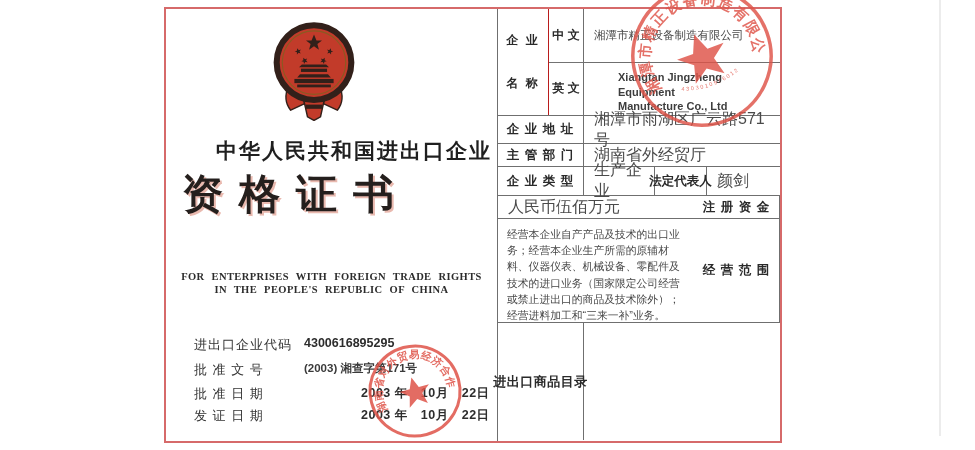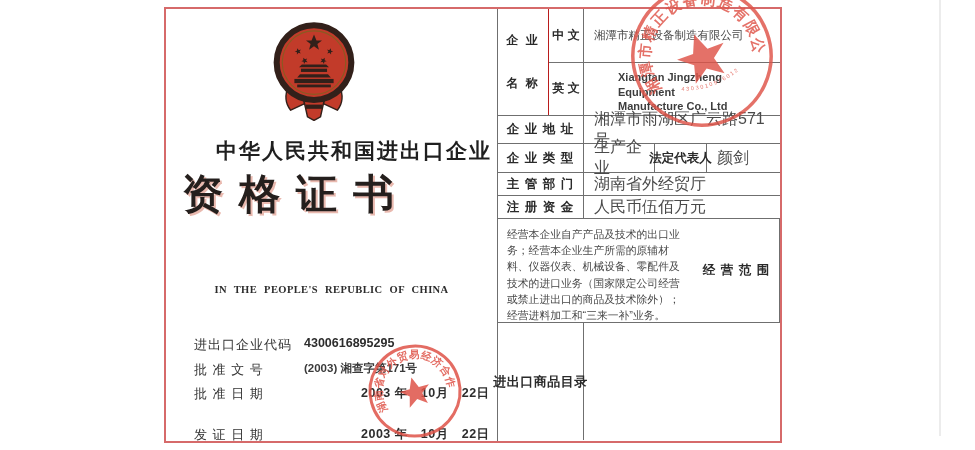--- a/index.html
+++ b/index.html
@@ -116,35 +116,36 @@
 
         <path d="M29,49 L61,49 L58,46 L32,46 Z" fill="#32201a"></path>
         <rect x="31" y="50.5" width="28" height="3.5" fill="#32201a"></rect>
         <path d="M27,60 L63,60 L60,56.5 L30,56.5 Z" fill="#32201a"></path>
         <rect x="24" y="61.5" width="42" height="4.5" fill="#32201a"></rect>
         <rect x="27" y="67.5" width="36" height="3" fill="#32201a"></rect>
       </svg>
 
       <div class="title-cn">中华人民共和国进出口企业</div>
       <div class="title-main">资格证书</div>
+      <div class="sub-en1">FOR ENTERPRISES WITH FOREIGN TRADE RIGHTS</div>
       <div class="sub-en2">IN THE PEOPLE'S REPUBLIC OF CHINA</div>
 
       <div class="field-row" style="top:327px">
         <span class="f-label">进出口企业代码</span>
         <span class="f-value">4300616895295</span>
       </div>
       <div class="field-row" style="top:352px">
         <span class="f-label">批 准 文 号</span>
         <span class="f-value doc-no">(2003) 湘查字第171号</span>
       </div>
       <div class="field-row" style="top:376px">
         <span class="f-label">批 准 日 期</span>
         <span class="f-value date">2003 年　10月　22日</span>
       </div>
-      <div class="field-row" style="top:417px">
+      <div class="field-row" style="top:398px">
         <span class="f-label">发 证 日 期</span>
         <span class="f-value date">2003 年　10月　22日</span>
       </div>
     </div>
 
     <div class="table">
 
       <div class="trow name-block">
         <div class="namecol">
           <span>企 业</span>
@@ -163,35 +164,35 @@
             </span>
           </div>
         </div>
       </div>
 
       <div class="trow" style="height:28px">
         <div class="cell lab w86">企 业 地 址</div>
         <div class="cell val" style="flex:1">湘潭市雨湖区广云路571号</div>
       </div>
 
+      <div class="trow" style="height:23px">
+        <div class="cell lab w86">主 管 部 门</div>
+        <div class="cell val" style="flex:1">湖南省外经贸厅</div>
+      </div>
+
       <div class="trow" style="height:29px">
         <div class="cell lab w86">企 业 类 型</div>
         <div class="cell val" style="width:71px;border-right:1px solid #6f6f6f">生产企业</div>
         <div class="cell lab" style="width:52px;letter-spacing:0">法定代表人</div>
         <div class="cell val" style="flex:1">颜剑</div>
       </div>
 
       <div class="trow" style="height:23px">
-        <div class="cell lab w86">主 管 部 门</div>
-        <div class="cell val" style="flex:1">湖南省外经贸厅</div>
-      </div>
-
-      <div class="trow" style="height:23px">
+        <div class="cell val" style="flex:1">人民币伍佰万元</div>
         <div class="cell lab w86">注 册 资 金</div>
-        <div class="cell val" style="flex:1">人民币伍佰万元</div>
       </div>
 
       <div class="trow" style="height:104px">
         <div class="cell scope-cell" style="flex:1">经营本企业自产产品及技术的出口业务；经营本企业生产所需的原辅材料、仪器仪表、机械设备、零配件及技术的进口业务（国家限定公司经营或禁止进出口的商品及技术除外）；经营进料加工和“三来一补”业务。</div>
         <div class="cell lab w86">经 营 范 围</div>
       </div>
 
       <div class="trow catalog-row" style="height:117px">
         <div class="cell lab w86">进出口商品目录</div>
         <div class="cell val" style="flex:1"></div>

